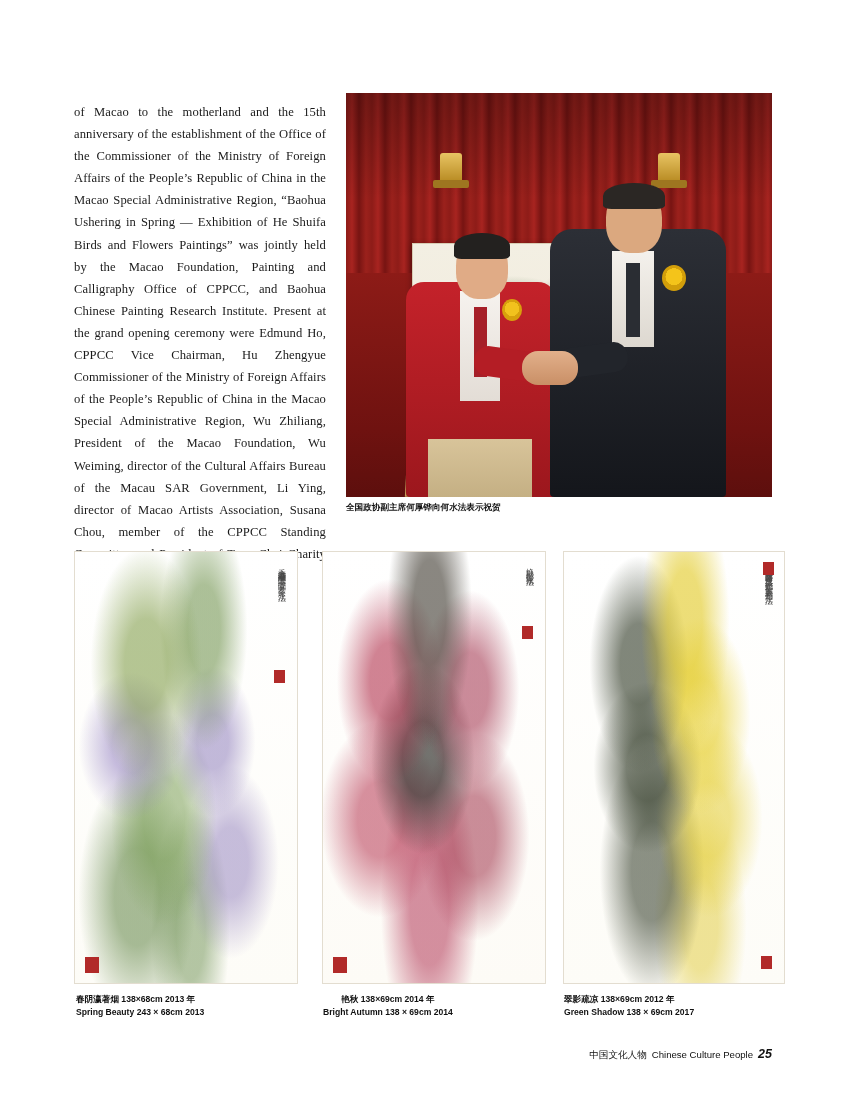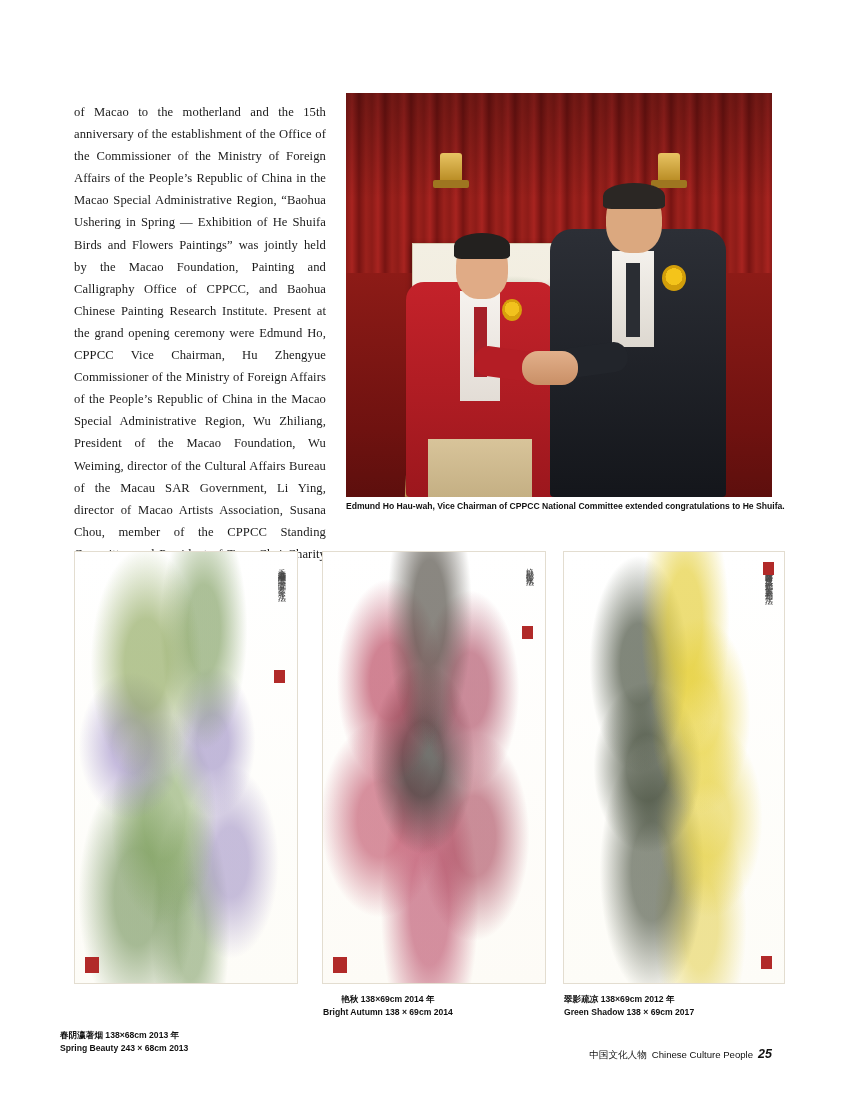--- a/index.html
+++ b/index.html
@@ -282,21 +282,21 @@
   .plate-cap {
     position: absolute;
     top: 993px;
     font-family: "Liberation Sans", sans-serif;
     font-size: 8.6px;
     font-weight: bold;
     color: #111;
     line-height: 12.5px;
     white-space: nowrap;
   }
-  .pc-1 { left: 60px; margin-top: 36px; }
+  .pc-1 { left: 76px; }
   .pc-2 { left: 323px; text-align: center; }
   .pc-3 { left: 564px; }
 
   
   .footer {
     position: absolute;
     right: 74px;
     bottom: 40px;
     font-family: "Liberation Sans", sans-serif;
     font-size: 9.6px;
@@ -349,21 +349,21 @@
       <div class="head-r"></div>
       <div class="hair-r"></div>
       <div class="flower-r"></div>
     </div>
     <div class="arm-l"></div>
     <div class="arm-r"></div>
     <div class="hands"></div>
   </div>
 
   <div class="cap-main">
-    <div class="cap-en">Edmund Ho Hau-wah, Vice Chairman of CPPCC National Committee extended congratulations to He Shuifa.</div>
+    <div class="cap-cn">全国政协副主席何厚铧向何水法表示祝贺</div>
   </div>
 
   <div class="plate plate-1">
     <div class="art art-1"></div>
     <div class="insc right">香之灜著烟拳軍去除濤 葊園 乙亥冬 水法</div>
     <div class="seal-sm" style="right:12px; top:118px;"></div>
     <div class="seal-bot"></div>
   </div>
 
   <div class="plate plate-2">

